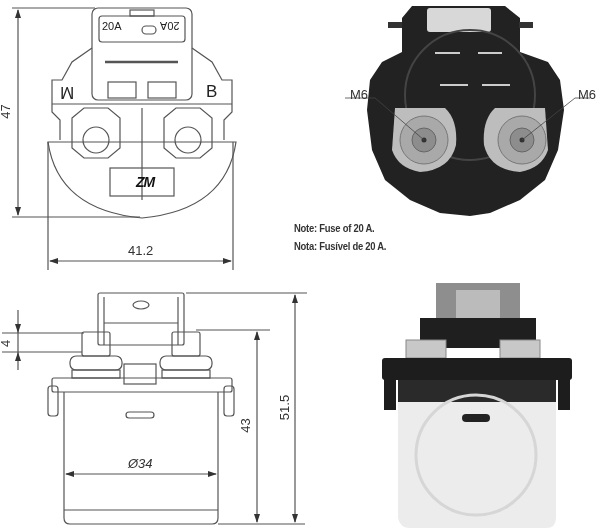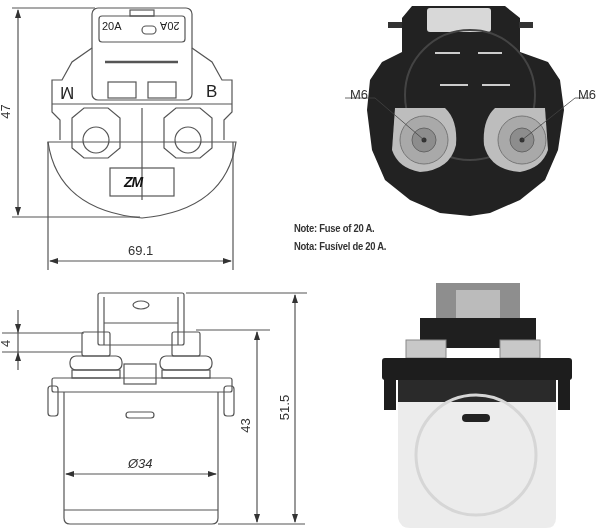--- a/index.html
+++ b/index.html
@@ -141,24 +141,24 @@
     <rect x="398" y="380" width="158" height="22" fill="#2a2a2a"></rect>
     <rect x="462" y="414" width="28" height="8" rx="4" fill="#222"></rect>
     <circle cx="476" cy="455" r="60" fill="none" stroke="#d6d6d6" stroke-width="3"></circle>
   </g>
 </svg>
 
 <span class="fuse-txt" style="left:102px;top:20px;">20A</span>
 <span class="fuse-txt" style="left:160px;top:20px;transform:rotate(180deg);">20A</span>
 <span class="term" style="left:60px;top:82px;transform:rotate(180deg);">M</span>
 <span class="term" style="left:206px;top:82px;">B</span>
-<span class="logo" style="left:124px;top:174px;">ZM</span>
+<span class="logo" style="left:136px;top:174px;">ZM</span>
 
 <span class="dimtxt vert" style="left:-2px;top:104px;">47</span>
-<span class="dimtxt" style="left:128px;top:243px;">69.1</span>
+<span class="dimtxt" style="left:128px;top:243px;">41.2</span>
 
 <span class="lbl" style="left:350px;top:87px;">M6</span>
 <span class="lbl" style="left:578px;top:87px;">M6</span>
 
 <span class="note" style="top:222px;">Note: Fuse of 20 A.</span>
 <span class="note" style="top:240px;">Nota: Fusível de 20 A.</span>
 
 <span class="dimtxt vert" style="left:2px;top:336px;">4</span>
 <span class="dimtxt" style="left:128px;top:456px;font-style:italic;">Ø34</span>
 <span class="dimtxt vert" style="left:238px;top:418px;">43</span>

